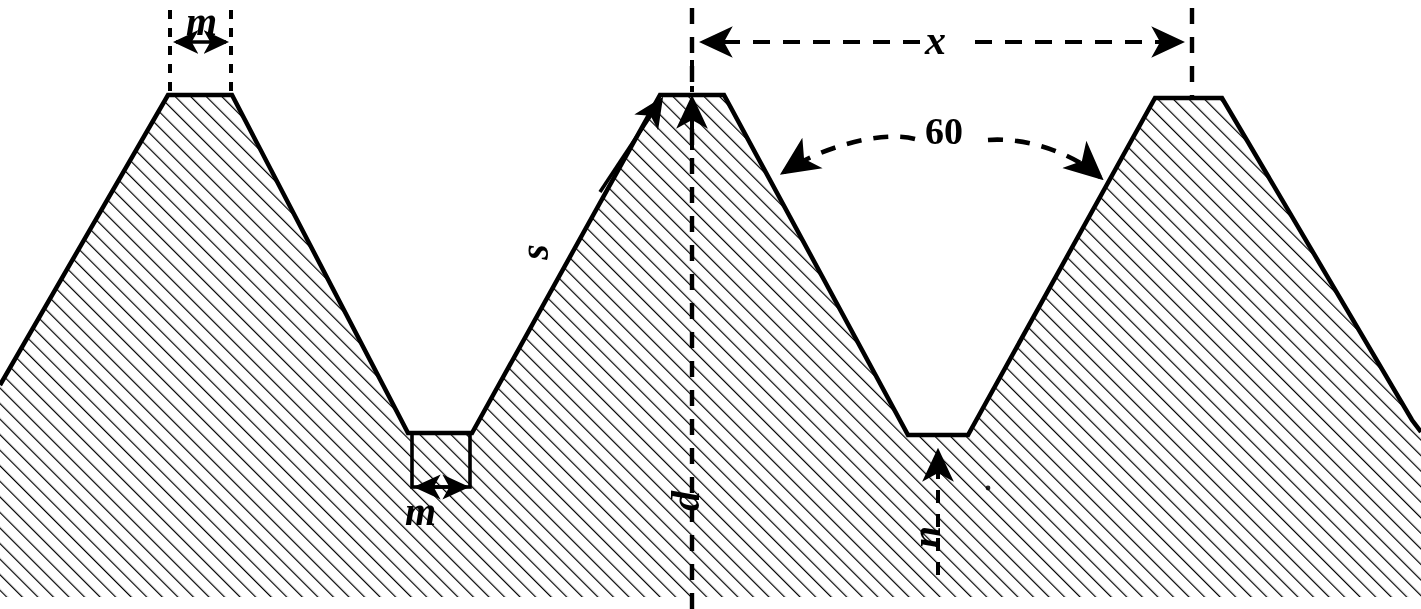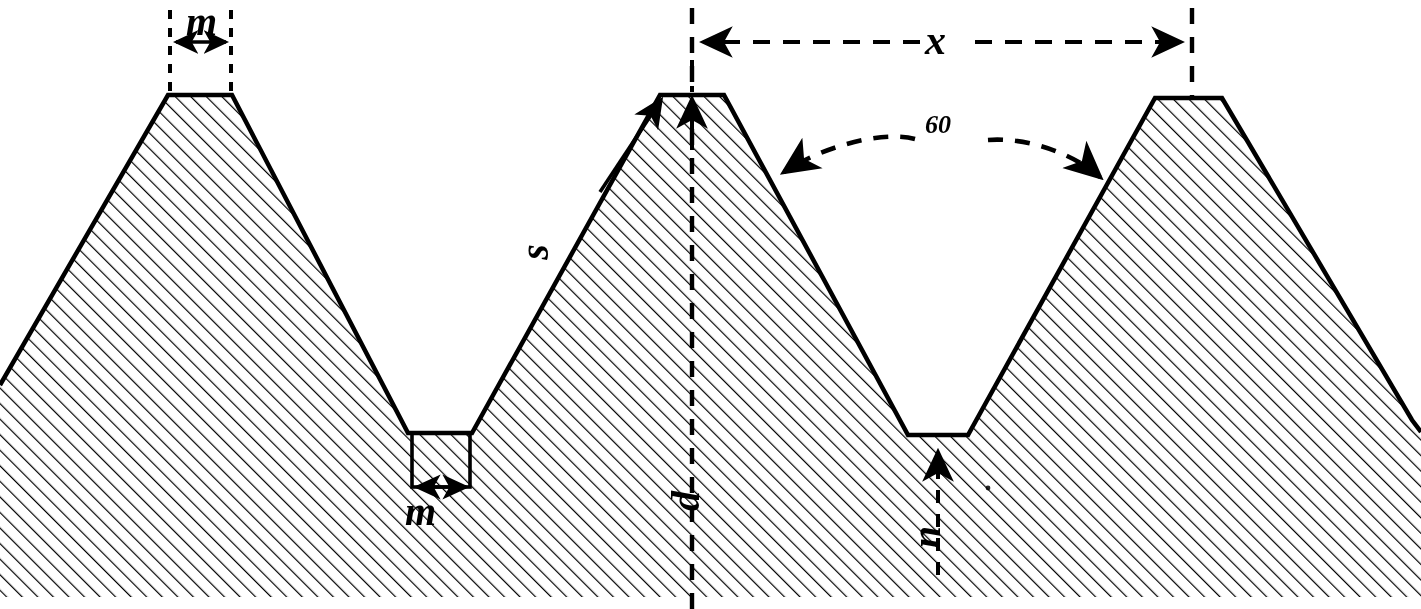--- a/index.html
+++ b/index.html
@@ -46,21 +46,21 @@
   
   #label-m-top   { left: 186px; top: 2px;   font-size: 40px; }
   #label-m-root  { left: 405px; top: 492px; font-size: 40px; }
   #label-s       { left: 527px; top: 232px; font-size: 40px;
                    transform: rotate(-90deg); transform-origin: 50% 50%; }
   #label-d       { left: 676px; top: 481px; font-size: 40px;
                    transform: rotate(-90deg); transform-origin: 50% 50%; }
   #label-n       { left: 916px; top: 517px; font-size: 40px;
                    transform: rotate(-90deg); transform-origin: 50% 50%; }
   #label-x       { left: 925px; top: 19px;  font-size: 42px; }
-  #label-angle   { left: 925px; top: 112px; font-size: 26px; font-style: italic; }
+  #label-angle   { left: 925px; top: 112px; font-size: 38px; }
 </style>
 </head>
 <body>
 
 <div id="diagram-root">
 
   <svg id="thread-svg" viewBox="0 0 1421 609" width="1421" height="609" xmlns="http://www.w3.org/2000/svg">
     <defs>
 
       <pattern id="hatchPattern" width="11" height="11" patternUnits="userSpaceOnUse" patternTransform="rotate(-45 0 0)">

